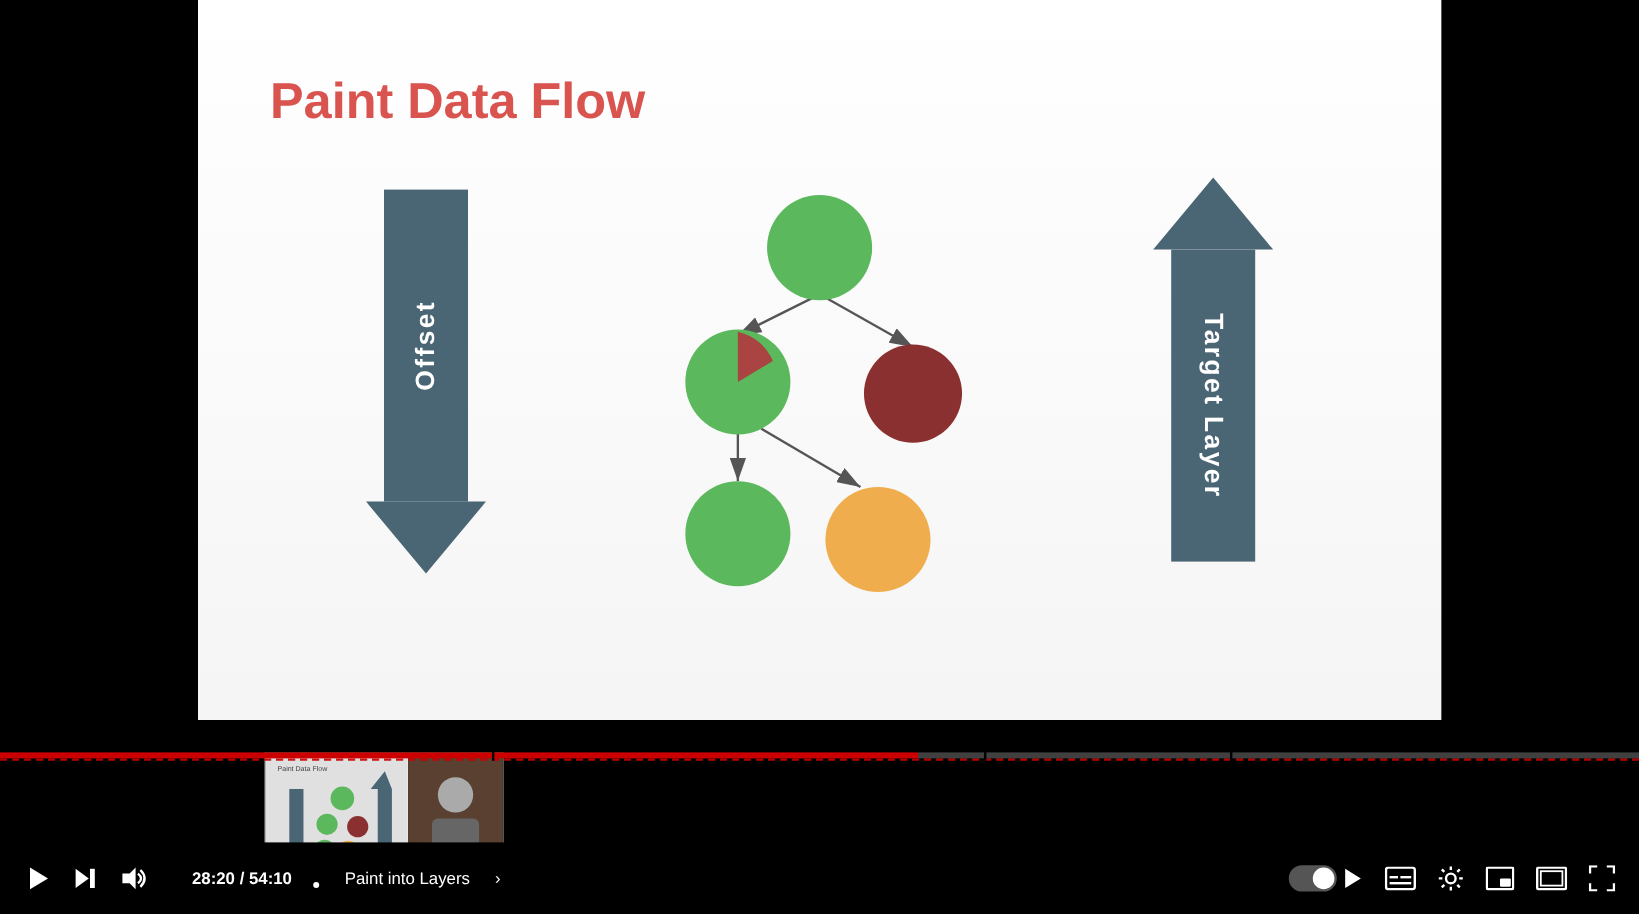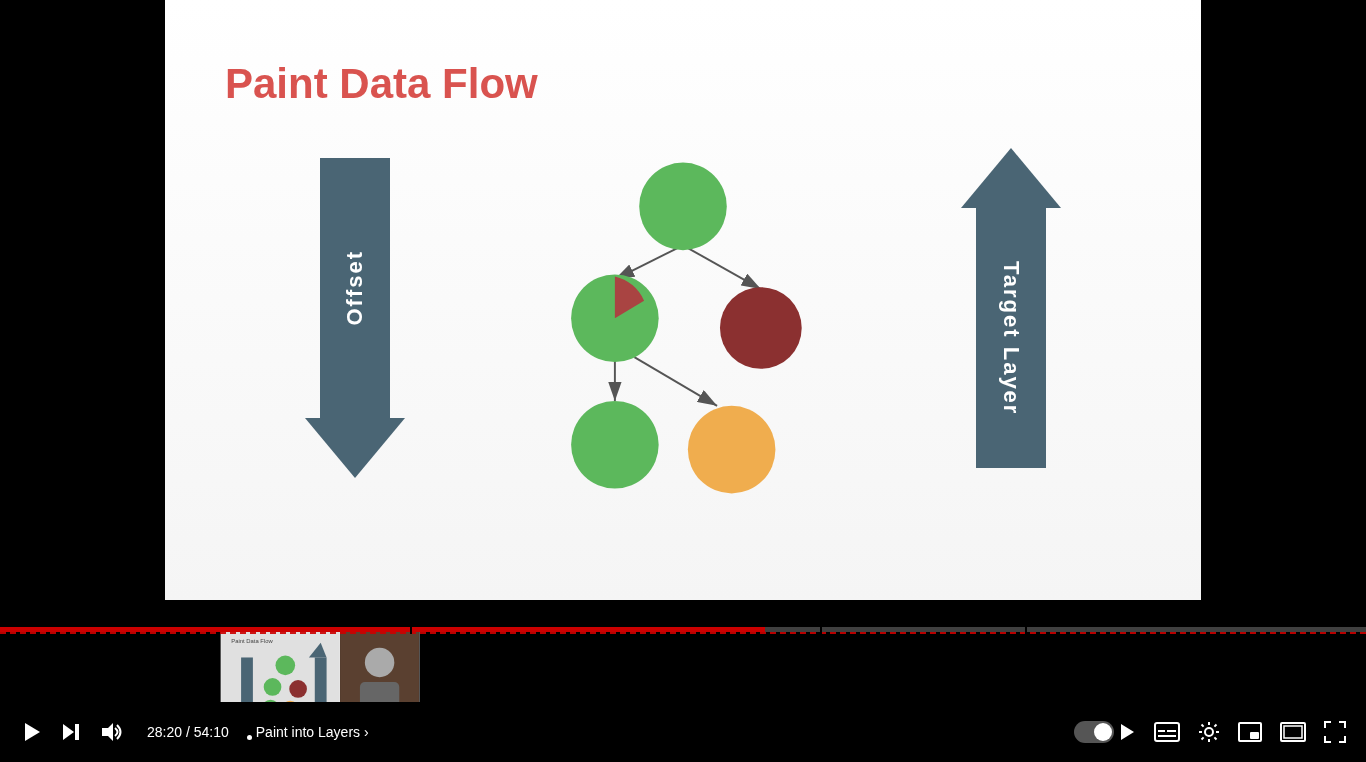--- a/index.html
+++ b/index.html
@@ -202,30 +202,31 @@
       align-items: center;
       justify-content: center;
       font-size: 22px;
       flex-shrink: 0;
     }
 
     .time-display {
       color: white;
       font-size: 14px;
       white-space: nowrap;
-      margin-left: 5px;
+      margin-left: 18px;
+      font-weight: bold;
     }
 
     .chapter-info {
       color: white;
       font-size: 14px;
       white-space: nowrap;
       display: flex;
       align-items: flex-end;
-      gap: 4px;
+      gap: 21px;
     }
 
     .chapter-dot {
       width: 5px;
       height: 5px;
       background: white;
       border-radius: 50%;
     }
 
     .chapter-chevron {

